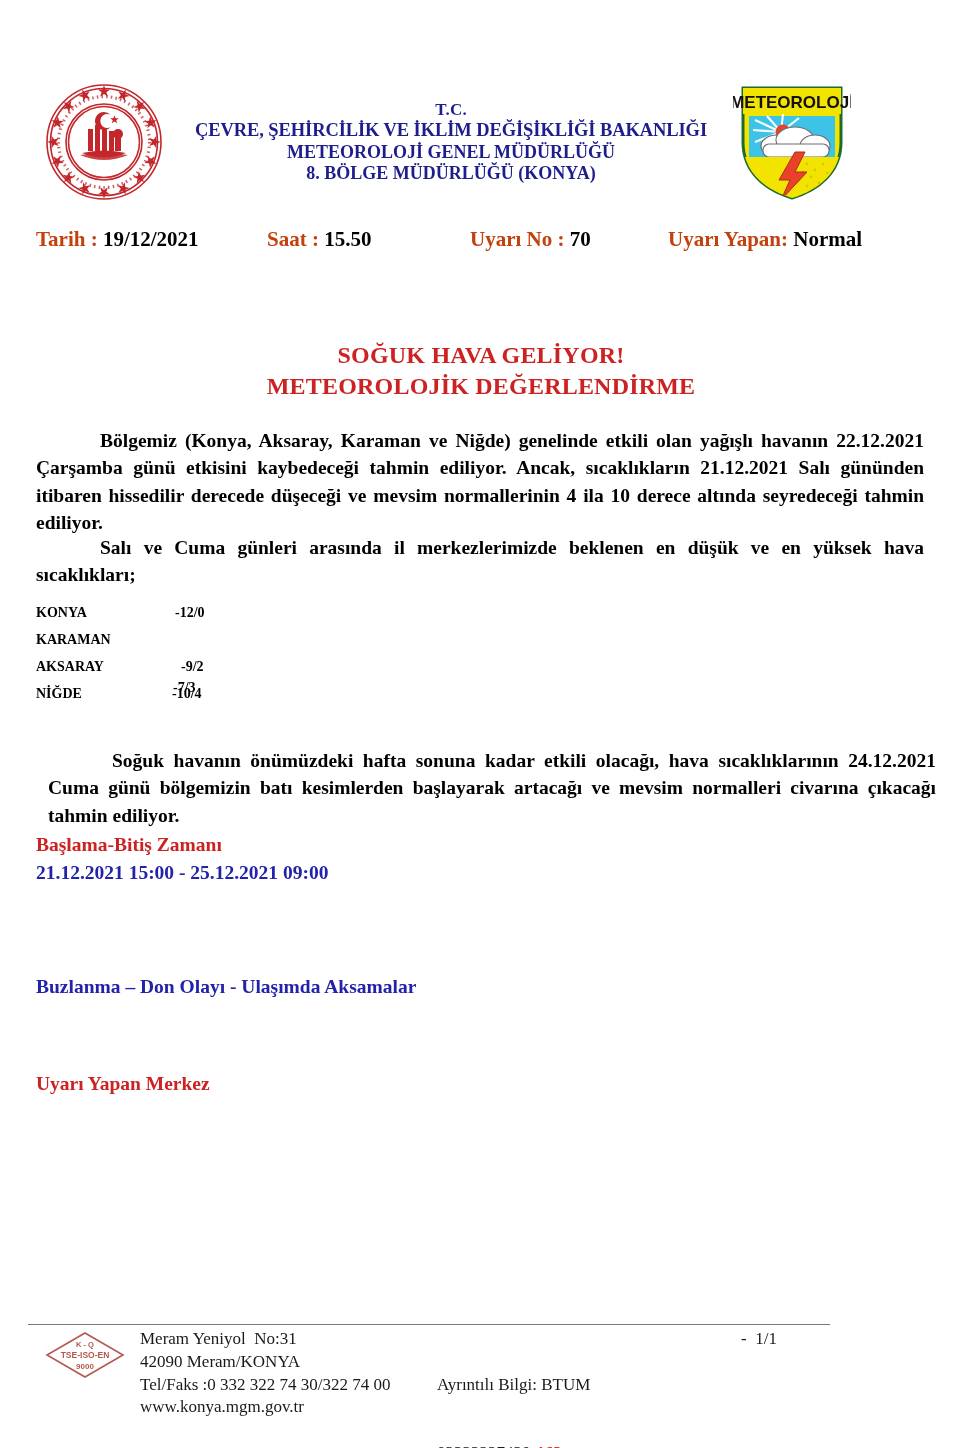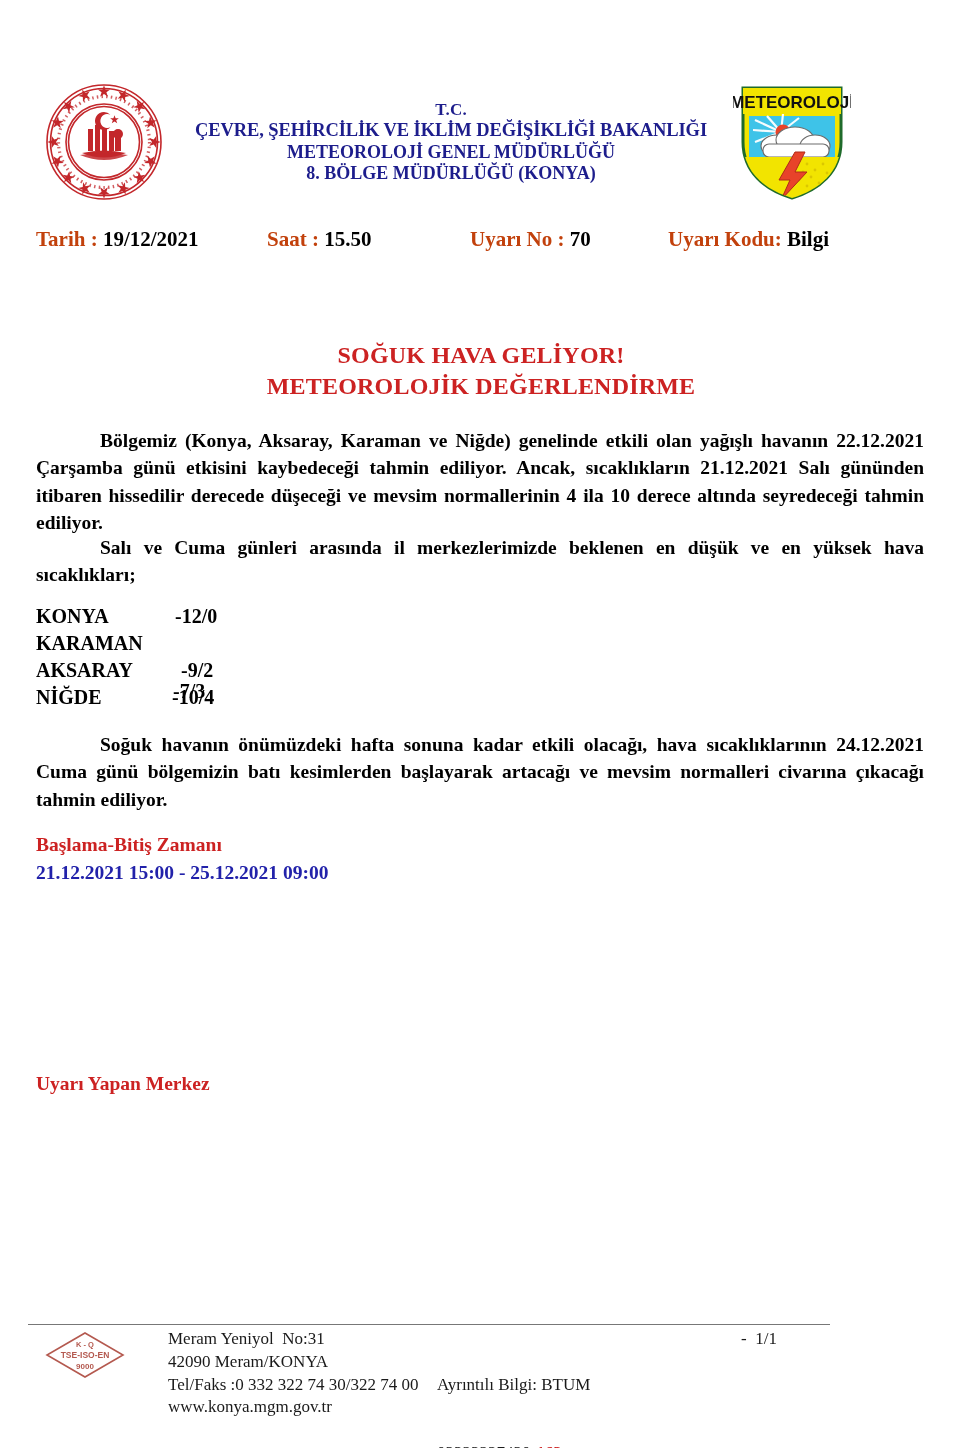--- a/index.html
+++ b/index.html
@@ -109,29 +109,29 @@
     width: 888px;
     font-size: 19.5px;
     font-weight: bold;
     line-height: 1.40;
     text-align: justify;
     text-indent: 64px;
     color: #000000;
   }
   .para.p1 { top: 427px; }
   .para.p2 { top: 534px; }
-  .para.p3 { top: 731px; }
+  .para.p3 { top: 747px; margin-left: 12px; }
 
   
   .temps {
     position: absolute;
     left: 36px;
     top: 603px;
     width: 330px;
-    font-size: 20px;
+    font-size: 14px;
     font-weight: bold;
     line-height: 1.39;
   }
   .temp-row {
     display: block;
     position: relative;
     height: 27px;
     white-space: nowrap;
   }
   .temp-city {
@@ -190,21 +190,21 @@
   }
   .tse-logo svg { display: block; }
 
   .footer-col {
     position: absolute;
     font-size: 17px;
     line-height: 1.34;
     color: #1a1a1a;
     white-space: pre;
   }
-  .fc-addr { left: 140px; top: 1328px; margin-left: 28px; }
+  .fc-addr { left: 140px; top: 1328px; }
   .fc-info { left: 437px; top: 1328px; }
   .fc-page { left: 741px; top: 1328px; }
   .ext-red { color: #cc2222; font-weight: bold; }
 </style>
 </head>
 <body>
 
 <div class="header">
 
   <div class="seal">
@@ -323,21 +323,21 @@
   <div class="meta-item m1">
     <span class="meta-label">Tarih : </span><span class="meta-value">19/12/2021</span>
   </div>
   <div class="meta-item m2">
     <span class="meta-label">Saat : </span><span class="meta-value">15.50</span>
   </div>
   <div class="meta-item m3">
     <span class="meta-label">Uyarı No : </span><span class="meta-value">70</span>
   </div>
   <div class="meta-item m4">
-    <span class="meta-label">Uyarı Kodu: </span><span class="meta-value">Bilgi</span>
+    <span class="meta-label">Uyarı Yapan: </span><span class="meta-value">Normal</span>
   </div>
 </div>
 
 <div class="main-title">
   <div>SOĞUK HAVA GELİYOR!</div>
   <div>METEOROLOJİK DEĞERLENDİRME</div>
 </div>
 
 <div class="para p1">Bölgemiz (Konya, Aksaray, Karaman ve Niğde) genelinde etkili olan yağışlı havanın 22.12.2021 Çarşamba günü etkisini kaybedeceği tahmin ediliyor. Ancak, sıcaklıkların 21.12.2021 Salı gününden itibaren hissedilir derecede düşeceği ve mevsim normallerinin 4 ila 10 derece altında seyredeceği tahmin ediliyor.</div>
 <div class="para p2">Salı ve Cuma günleri arasında il merkezlerimizde beklenen en düşük ve en yüksek hava sıcaklıkları;</div>
@@ -362,20 +362,21 @@
 </div>
 
 <div class="para p3">Soğuk havanın önümüzdeki hafta sonuna kadar etkili olacağı, hava sıcaklıklarının 24.12.2021 Cuma günü bölgemizin batı kesimlerden başlayarak artacağı ve mevsim normalleri civarına çıkacağı tahmin ediliyor.</div>
 
 <div class="section s-time">
   <div class="sec-head">Başlama-Bitiş Zamanı</div>
   <div class="sec-body">21.12.2021 15:00 - 25.12.2021 09:00</div>
 </div>
 
 <div class="section s-risks">
+  <div class="sec-body">Buzlanma – Don Olayı - Ulaşımda Aksamalar</div>
 </div>
 
 <div class="section s-center">
   <div class="sec-head">Uyarı Yapan Merkez</div>
 </div>
 
 <div class="footer-rule"></div>
 
 <div class="tse-logo">
   <svg viewBox="0 0 82 50" width="82" height="50" aria-hidden="true">

